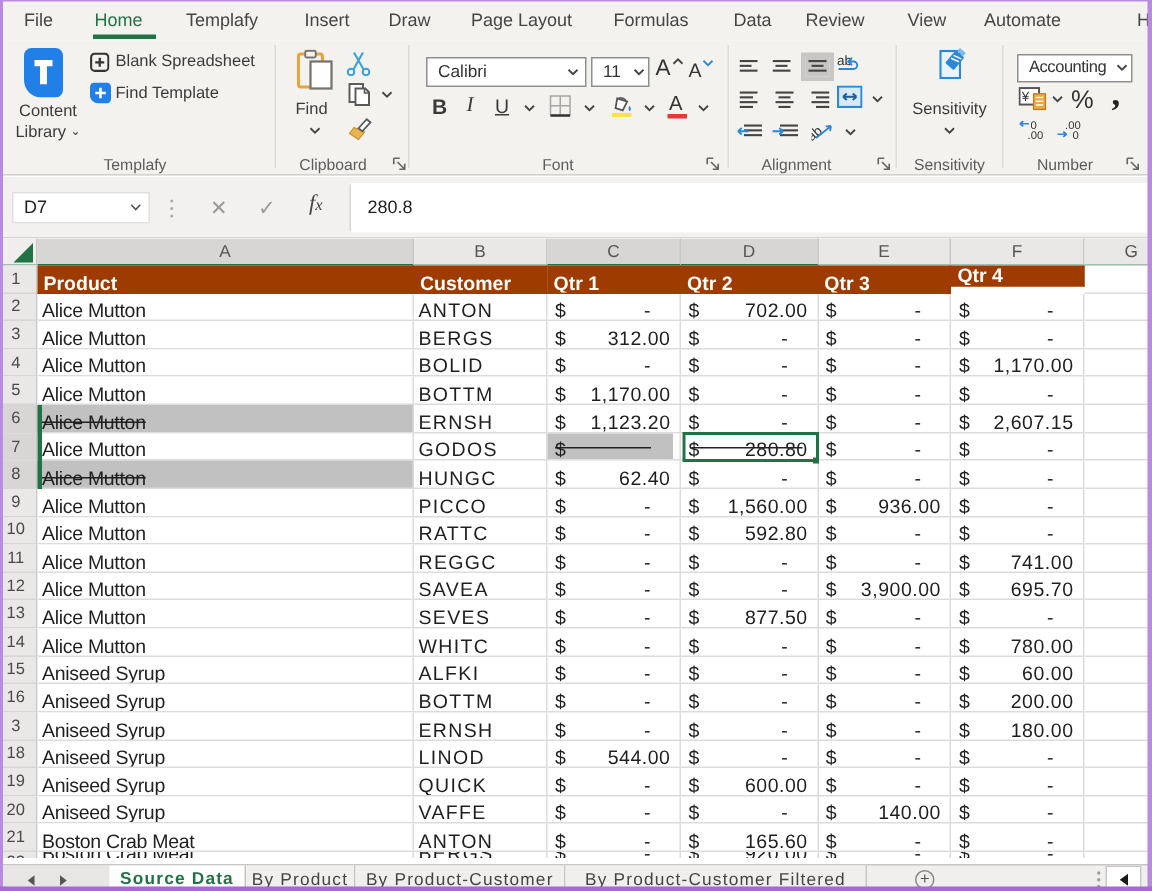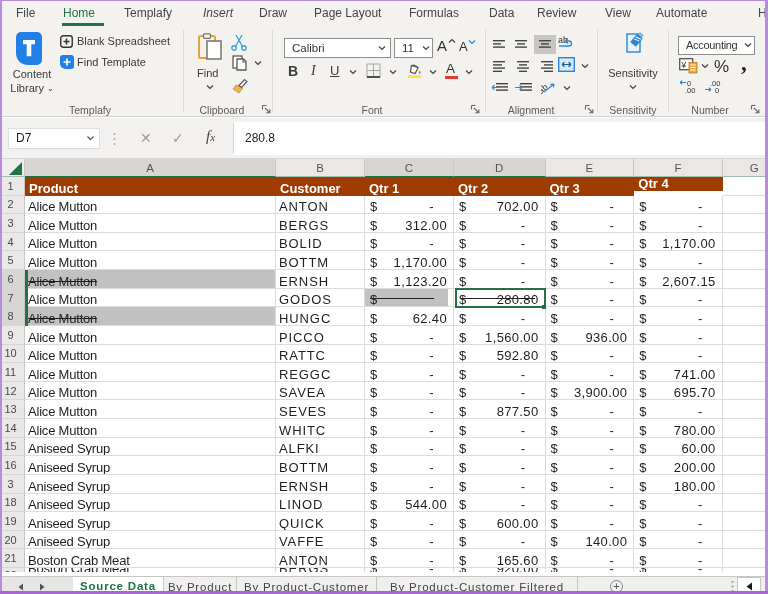--- a/index.html
+++ b/index.html
@@ -24,21 +24,21 @@
 #tabbar{left:0;top:576px;width:768px;height:19.5px;background:#f1efed;border-top:1px solid #c8c6c4}
 .stab{position:absolute;top:0;height:19px;font-size:11.5px;color:#444;letter-spacing:0.8px;display:flex;align-items:center;justify-content:center;background:#f1efed;border-right:1px solid #c8c6c4;white-space:nowrap}
 .pb{position:absolute;background:#b88ae2;z-index:99}
 .crt{position:absolute}
 </style></head><body>
 <div id="win">
     <div id="menubar" class="ab">
       <div class="mtab" style="left:16px;">File</div>
       <div class="mtab" style="left:63px;color:#217346;">Home</div>
       <div class="mtab" style="left:124px;">Templafy</div>
-      <div class="mtab" style="left:203px;font-style:italic;">Insert</div>
+      <div class="mtab" style="left:203px;">Insert</div>
       <div class="mtab" style="left:259px;">Draw</div>
       <div class="mtab" style="left:314px;">Page Layout</div>
       <div class="mtab" style="left:409px;">Formulas</div>
       <div class="mtab" style="left:489px;">Data</div>
       <div class="mtab" style="left:537px;">Review</div>
       <div class="mtab" style="left:605px;">View</div>
       <div class="mtab" style="left:656px;">Automate</div>
       <div class="mtab" style="left:758px;">Help</div>
       <div class="ab" style="left:62px;top:23px;width:42px;height:3px;background:#217346"></div>
     </div>

